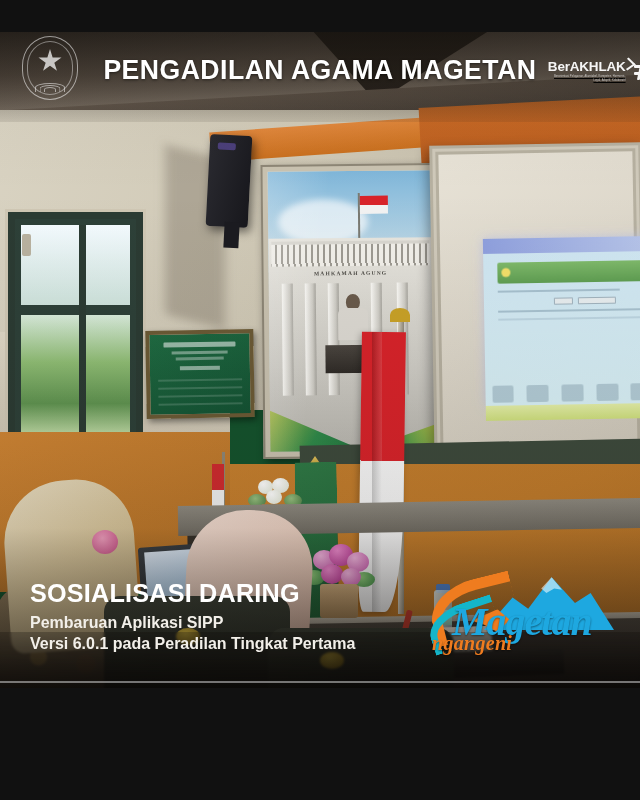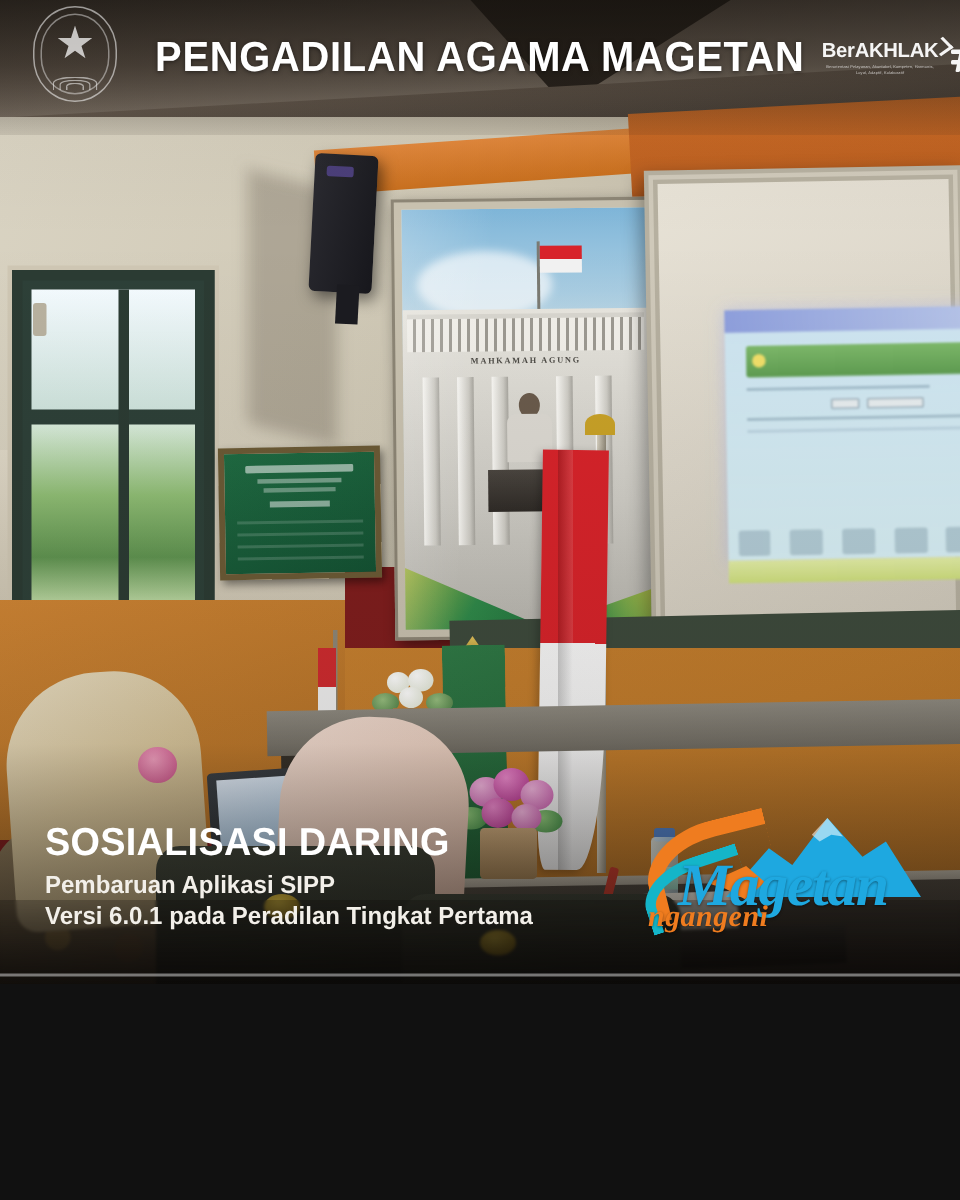--- a/index.html
+++ b/index.html
@@ -2,21 +2,21 @@
 <html><head>
 <meta charset="utf-8">
 <style>
   * { margin:0; padding:0; box-sizing:border-box; }
   html,body { background:#111; }
   body {
     width:640px; height:800px;
     font-family:"Liberation Sans", sans-serif;
     overflow:hidden; position:relative;
   }
-  .poster { position:absolute; inset:0; width:640px; height:656px; overflow:hidden; background:#7f1d1d; }
+  .poster { position:absolute; inset:0; width:640px; height:656px; overflow:hidden; background:#14532d;margin-top:32px; }
 
   
   .photo { position:absolute; left:0; top:0; width:640px; height:800px; overflow:hidden; }
 
   
   .ceiling {
     position:absolute; left:-20px; top:-10px; width:690px; height:120px;
     background:linear-gradient(175deg,#3b352e 0%, #6d6257 35%, #8e8376 60%, #b3a99b 100%);
   }
   .ceiling-vee {
@@ -483,21 +483,21 @@
     font-family:"Liberation Sans Narrow","Liberation Sans", sans-serif;
     font-weight:bold; color:#ffffff;
     font-size:28px; letter-spacing:.5px; margin-left:14px;
     transform:scaleX(.95);
     text-shadow:0 1px 3px rgba(0,0,0,.5);
     white-space:nowrap;
   }
   .header-logos {
     margin-left:auto; display:flex; align-items:center; gap:8px; opacity:.95;
   }
-  .berakhlak { text-align:center; }
+  .berakhlak { text-align:right;text-decoration:underline; }
   .berakhlak .main {
     font-size:13.5px; font-weight:bold; color:#fff; letter-spacing:-.2px;
     position:relative; display:inline-block;
   }
   .berakhlak .main::after {
     content:""; position:absolute; right:-7px; top:0px;
     width:8px; height:8px;
     border-right:2px solid #fff; border-top:2px solid #fff;
     transform:rotate(45deg) skewX(-10deg);
   }

